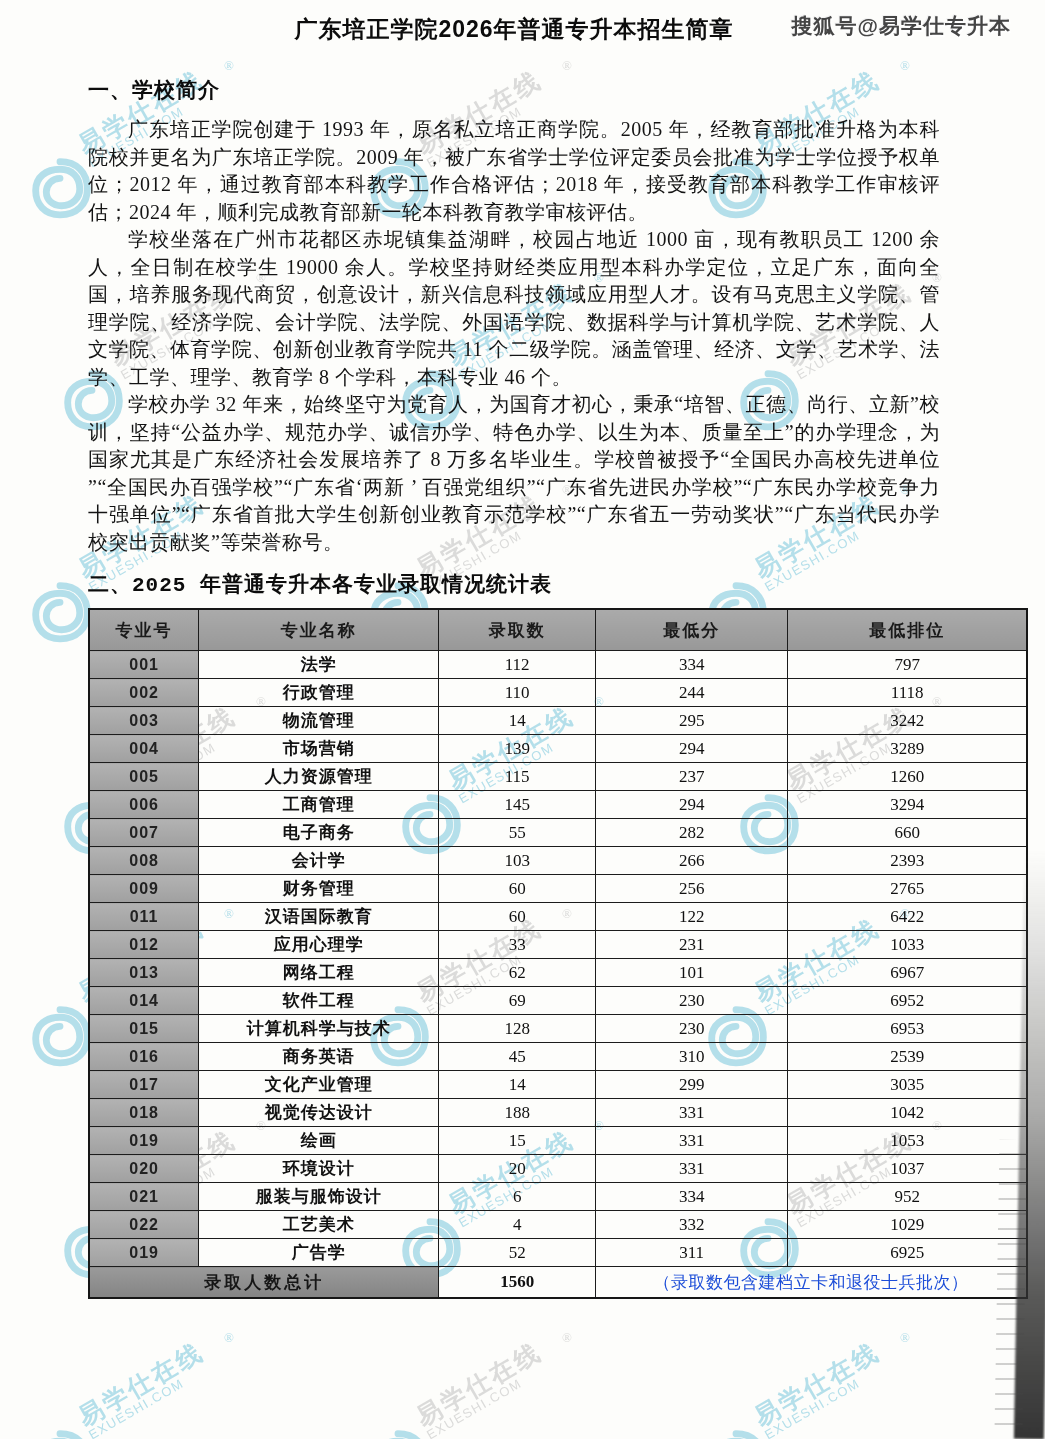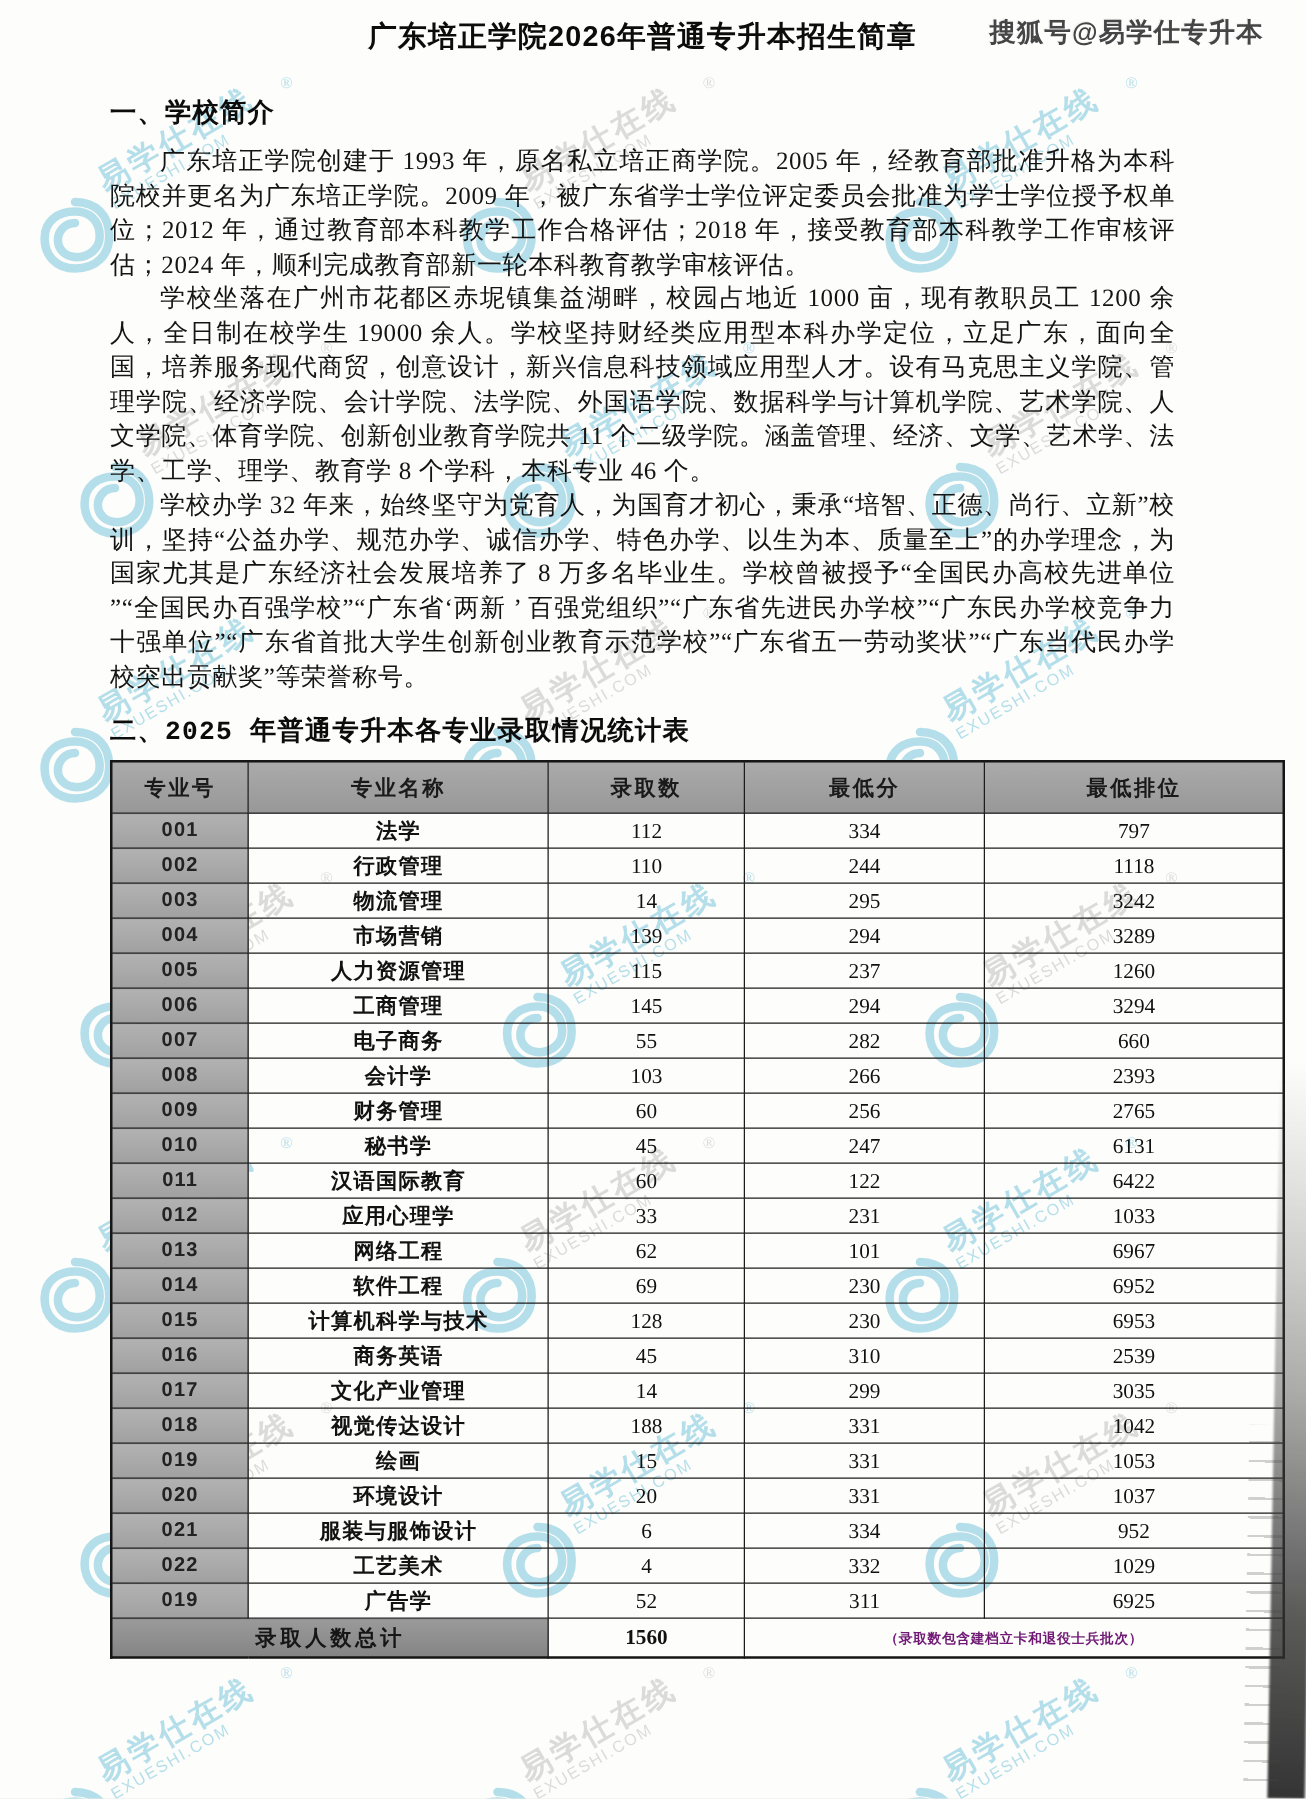--- a/index.html
+++ b/index.html
@@ -99,21 +99,21 @@
   td.num{font-size:17px;color:#101010;}
   tr.footer td{height:30px;}
   td.flabel{
     background:linear-gradient(180deg,#9a9a9a,#848484);
     font-family:"Liberation Sans", sans-serif;
     font-weight:bold;font-size:17px;color:#161616;letter-spacing:3px;
   }
   td.ftotal{font-weight:bold;font-size:17px;}
   td.fnote{
     font-family:"Liberation Sans", sans-serif;
-    font-weight:bold;font-size:11px;letter-spacing:0.5px;color:#701a75;
+    font-weight:normal;font-size:17px;letter-spacing:0.5px;color:#1d4ed8;
   }
   
   .scan-streak{
     position:absolute;z-index:2;
     right:-4px;top:850px;width:30px;height:589px;
     background:linear-gradient(180deg,
       rgba(90,90,90,0) 0%,
       rgba(90,90,90,0.18) 18%,
       rgba(70,70,70,0.45) 45%,
       rgba(50,50,50,0.8) 75%,
@@ -441,27 +441,20 @@
             <td class="num">2393</td>
           </tr>
           <tr>
             <td class="code">009</td>
             <td class="name">财务管理</td>
             <td class="num">60</td>
             <td class="num">256</td>
             <td class="num">2765</td>
           </tr>
           <tr>
-            <td class="code">010</td>
-            <td class="name">秘书学</td>
-            <td class="num">45</td>
-            <td class="num">247</td>
-            <td class="num">6131</td>
-          </tr>
-          <tr>
             <td class="code">011</td>
             <td class="name">汉语国际教育</td>
             <td class="num">60</td>
             <td class="num">122</td>
             <td class="num">6422</td>
           </tr>
           <tr>
             <td class="code">012</td>
             <td class="name">应用心理学</td>
             <td class="num">33</td>

